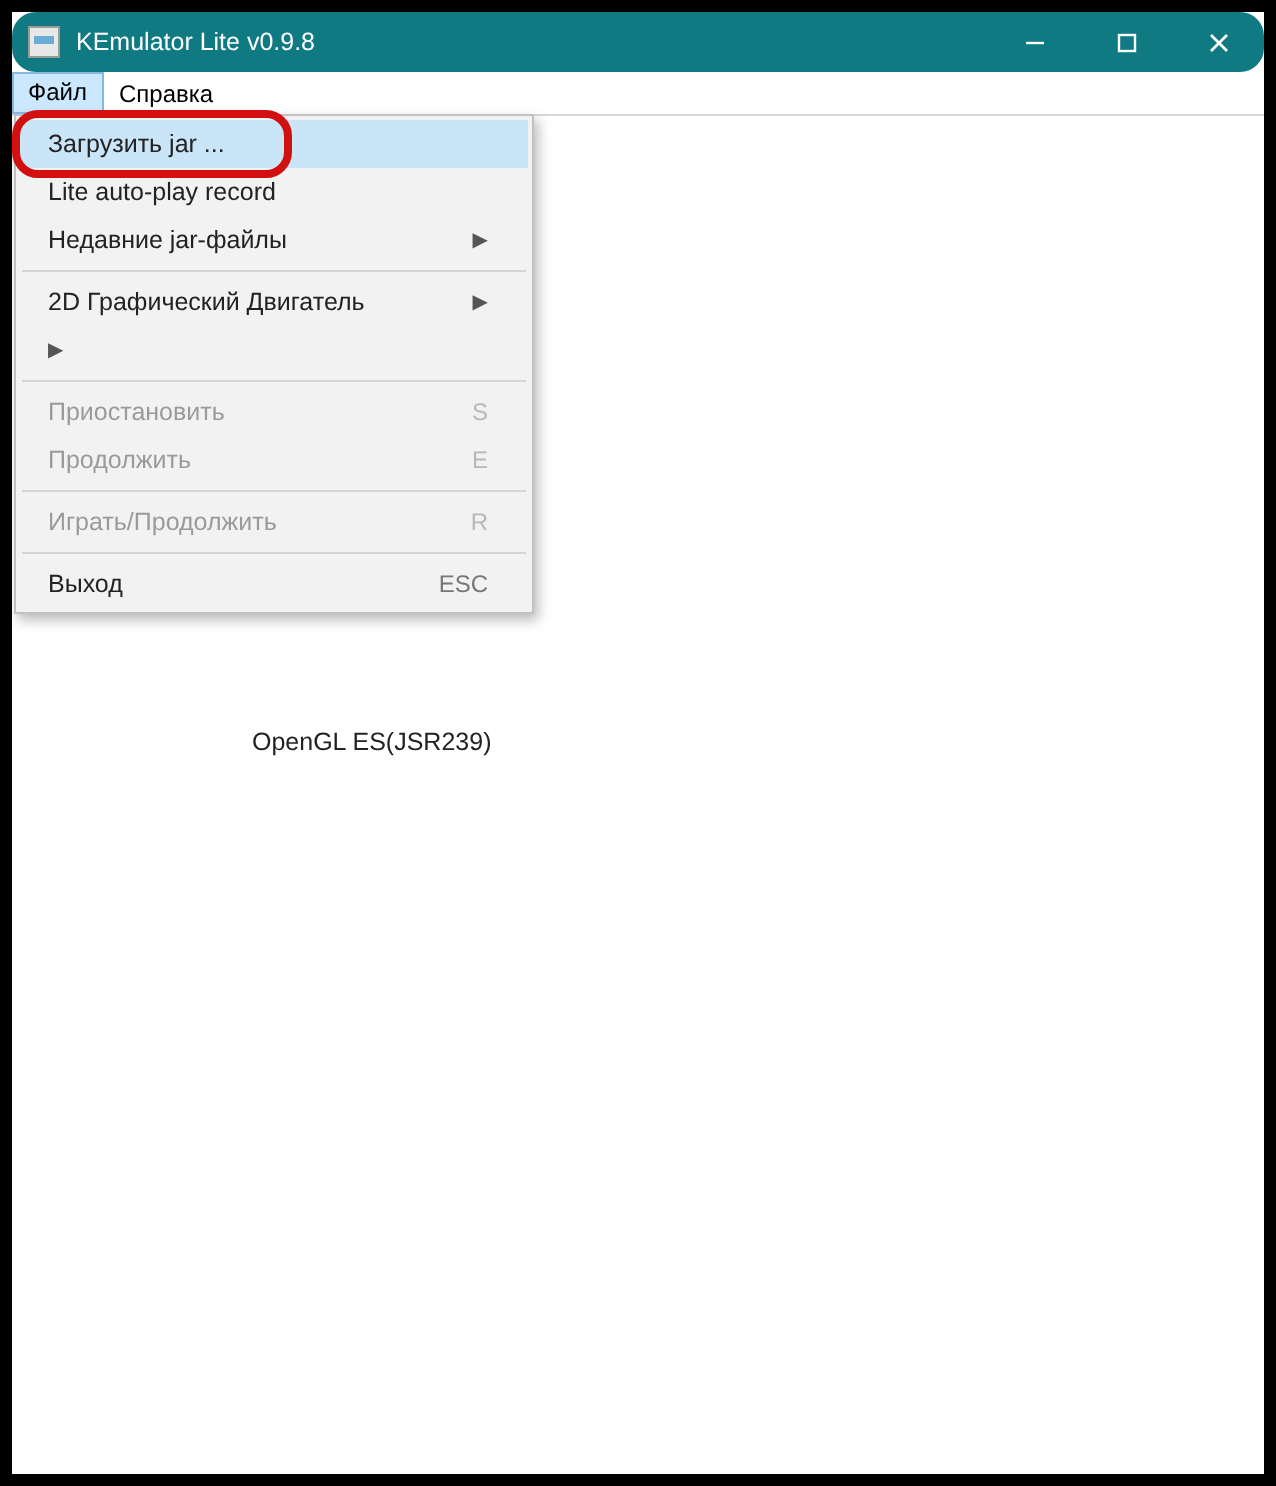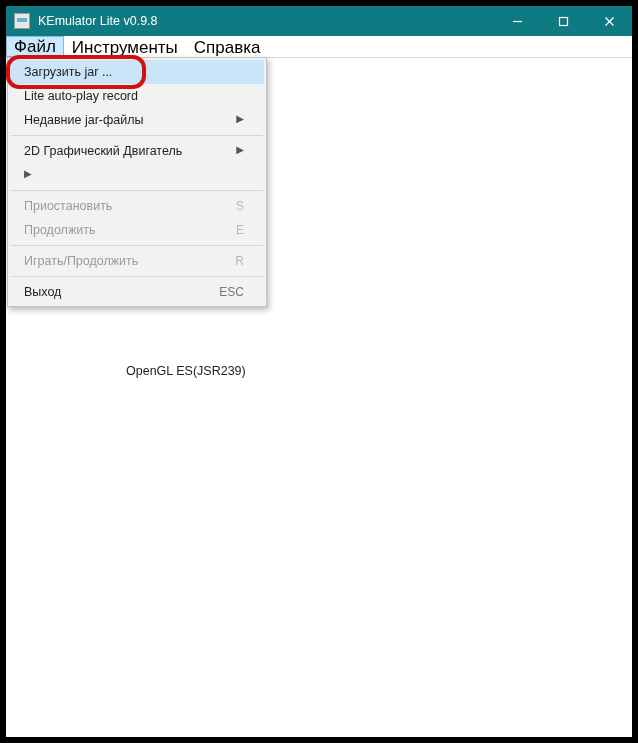--- a/index.html
+++ b/index.html
@@ -18,20 +18,21 @@
     position: relative;
     background: #fff;
   }
   .titlebar {
     height: 30px;
     background: #0f7a82;
     color: #fff;
     display: flex;
     align-items: center;
     padding: 0 0 0 8px;
+    border-radius: 12px;
   }
   .titlebar .icon {
     width: 16px; height: 16px;
     background: #e8e8e8;
     border: 1px solid #9a9a9a;
     margin-right: 8px;
     display: inline-block;
     position: relative;
   }
   .titlebar .icon::after{
@@ -48,21 +49,21 @@
     align-items: center;
     justify-content: center;
     color: #fff;
   }
   .win-btn svg { width: 11px; height: 11px; }
   .menubar {
     height: 22px;
     background: #fff;
     border-bottom: 1px solid #d9d9d9;
     display: flex;
-    font-size: 17px;
+    font-size: 12px;
   }
   .menubar .menuitem {
     padding: 2px 8px;
     height: 100%;
     line-height: 19px;
   }
   .menubar .menuitem.active {
     background: #cce8ff;
     border: 1px solid #84b9e4;
     line-height: 17px;
@@ -78,21 +79,21 @@
     left: 1px;
     top: -1px;
     width: 260px;
     background: #f2f2f2;
     border: 1px solid #c2c2c2;
     box-shadow: 2px 3px 6px rgba(0,0,0,0.28);
     padding: 2px;
   }
   .dd-item {
     display: flex;
-    align-items: flex-start;
+    align-items: center;
     justify-content: space-between;
     padding: 5px 20px 5px 14px;
     font-size: 12.5px;
     color: #222;
     min-height: 24px;
   }
   .dd-item.highlight {
     background: #cbe5f8;
   }
   .dd-item.disabled { color: #9a9a9a; }
@@ -141,21 +142,20 @@
         <svg viewBox="0 0 11 11">
             <line x1="1.5" y1="1.5" x2="9.5" y2="9.5" stroke="#fff" stroke-width="1.3"></line>
             <line x1="9.5" y1="1.5" x2="1.5" y2="9.5" stroke="#fff" stroke-width="1.3"></line>
           </svg>
       </div>
     </div>
   </div>
 
   <div class="menubar">
     <div class="menuitem active">Файл</div>
-    <div class="menuitem">Инструменты</div>
     <div class="menuitem">Справка</div>
   </div>
 
   <div class="content">
 
     <div class="bg-text">OpenGL ES(JSR239)</div>
 
     <div class="dropdown">
       <div class="dd-item highlight">
         <span>Загрузить jar ...</span>

